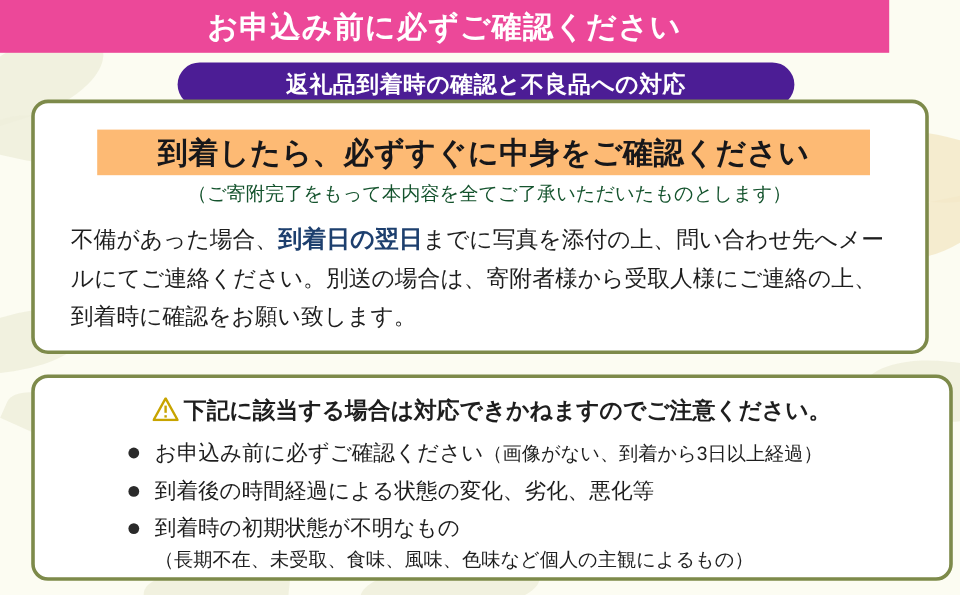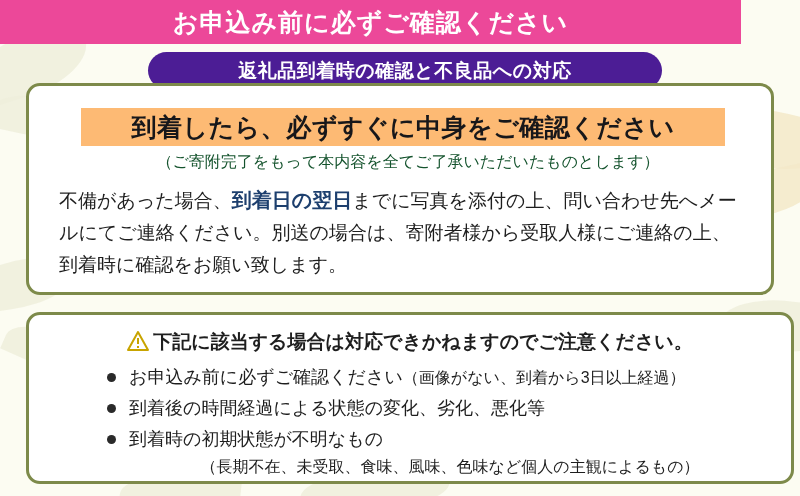--- a/index.html
+++ b/index.html
@@ -186,21 +186,20 @@
     border-radius: 50%;
   }
   .notice-list li .sub {
     font-size: 16px;
     text-align: right;
   }
   .notice-list li .sub-line {
     display: block;
     font-size: 16px;
     line-height: 26px;
-    text-align: center;
   }
 </style>
 </head>
 <body>
 
 <div id="page">
 
   <div class="leaf l1"></div>
   <div class="leaf l2"></div>
   <div class="leaf l3"></div>

